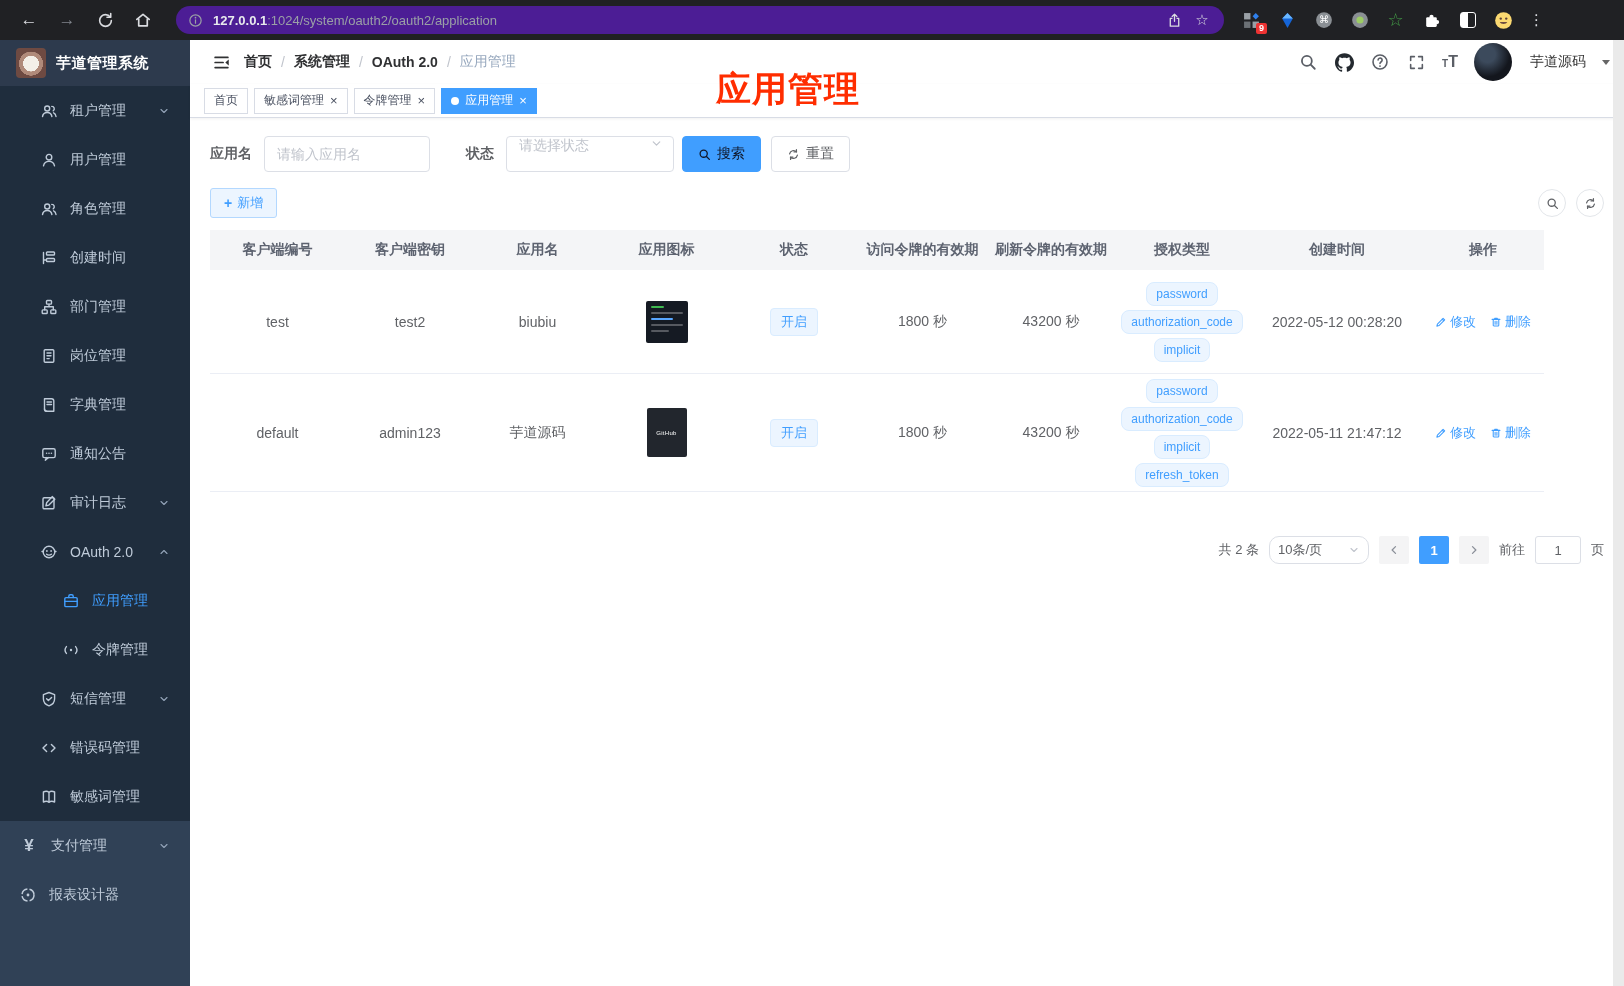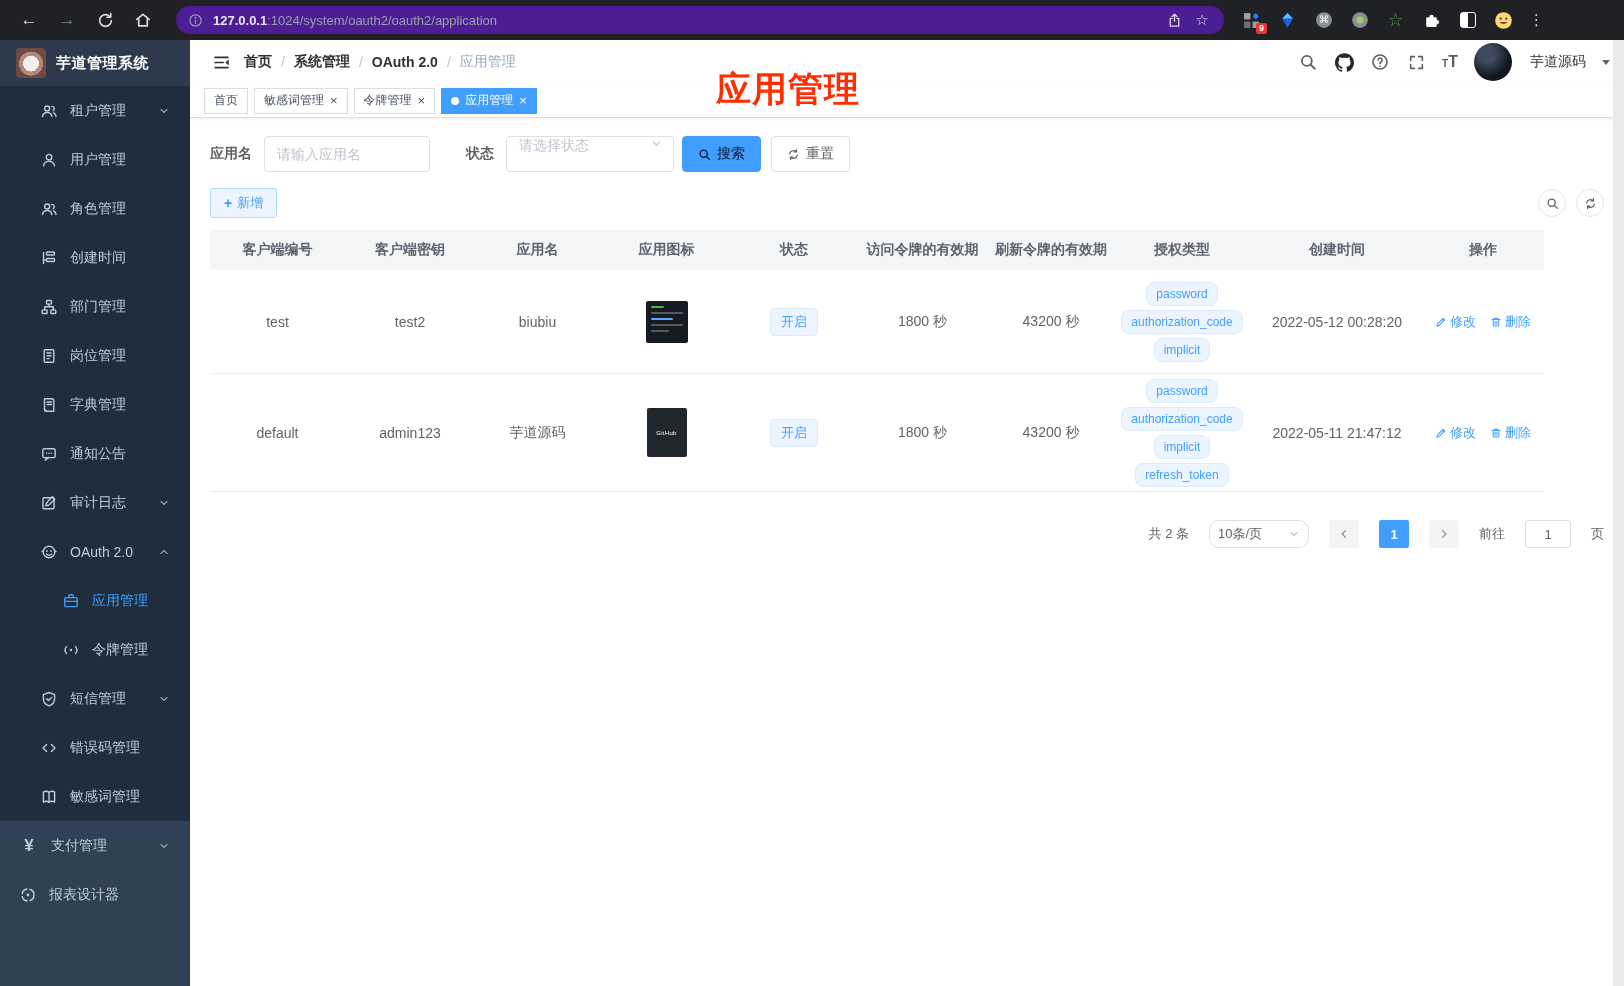--- a/index.html
+++ b/index.html
@@ -93,21 +93,21 @@
 .thumb1 i.g{background:#3fb950;width:13px}
 .thumb1 i.b{background:#58a6ff;width:22px}
 .thumb2{width:40px;height:49px;background:#22262d;border-radius:2px;display:flex;align-items:center;justify-content:center;color:#fff;font-size:6px;letter-spacing:.3px}
 .tag-status{display:inline-flex;align-items:center;height:28px;padding:0 10px;background:#ecf5ff;border:1px solid #d9ecff;border-radius:4px;color:#409EFF;font-size:13px;cursor:default}
 .grant-col{flex-direction:column;gap:4px;overflow:hidden}
 .tag-grant{max-width:100%;overflow:hidden;white-space:nowrap;height:24px;line-height:22px;padding:0 9px;background:#ecf5ff;border:1px solid #d9ecff;border-radius:8px;color:#409EFF;font-size:12px}
 .ops{gap:14px}
 .link{color:#409EFF;font-size:13px;display:inline-flex;align-items:center;gap:3px;cursor:pointer}
 .link svg{width:12px;height:12px}
 
-.pagination{display:flex;align-items:center;justify-content:flex-end;margin-top:28px;gap:20px;font-size:13px;color:#606266}
+.pagination{display:flex;align-items:center;justify-content:flex-end;margin-top:44px;gap:10px;font-size:13px;color:#606266}
 .pg-size{width:100px;height:28px;border:1px solid #dcdfe6;border-radius:10px;display:flex;align-items:center;justify-content:space-between;padding:0 8px;cursor:pointer}
 .pg-size .chev{width:12px;height:12px;color:#c0c4cc}
 .pg-btn{width:30px;height:28px;background:#f4f4f5;border-radius:2px;display:flex;align-items:center;justify-content:center;color:#8a8f99;cursor:pointer}
 .pg-btn svg{width:12px;height:12px}
 .pg-cur{width:30px;height:28px;background:#409EFF;color:#fff;font-weight:700;border-radius:2px;display:flex;align-items:center;justify-content:center;cursor:pointer}
 .pg-input{width:46px;height:28px;border:1px solid #dcdfe6;border-radius:3px;text-align:center;font-size:13px;color:#606266;outline:none}
 
 .annotation{position:absolute;left:716px;top:66px;font-size:35px;font-weight:700;color:#ff2d00;z-index:60;letter-spacing:1px;pointer-events:none}
 .scrollbar{position:absolute;right:0;top:40px;width:11px;height:946px;background:#eaeaea;z-index:40}
 </style>

